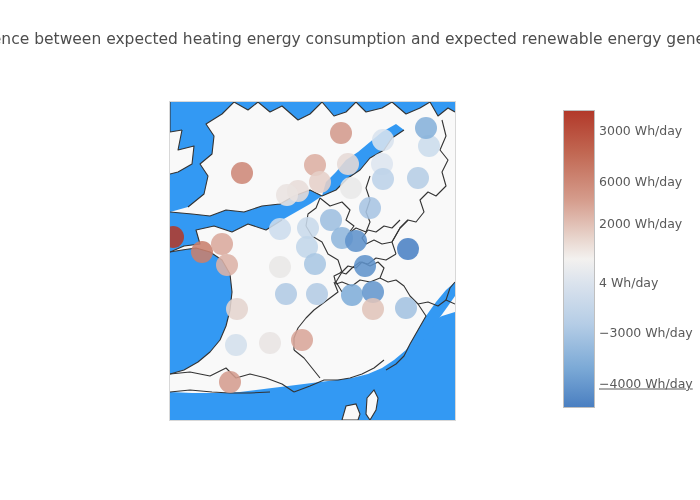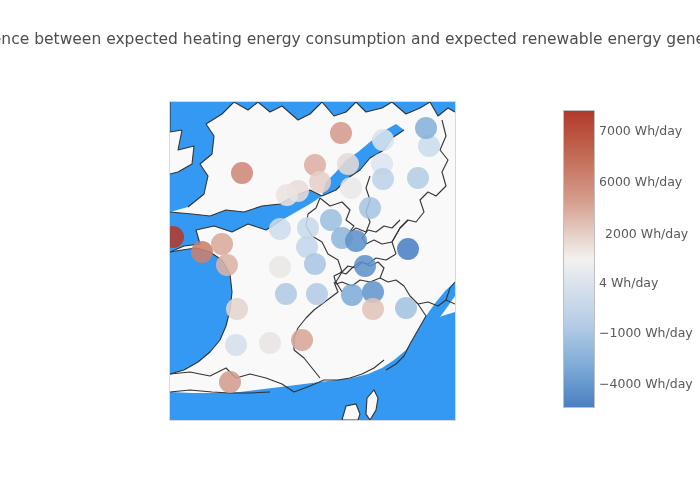--- a/index.html
+++ b/index.html
@@ -205,22 +205,22 @@
           <circle cx="100" cy="241" r="11" fill="#e8e4e2" fill-opacity="0.88"></circle>
           <circle cx="132" cy="238" r="11" fill="#d8a598" fill-opacity="0.88"></circle>
           <circle cx="60" cy="280" r="11" fill="#d49c8e" fill-opacity="0.88"></circle>
         </g>
     </svg>
   </div>
 
   <div id="colorbar-wrap">
     <div id="colorbar-gradient" style="background: linear-gradient(rgb(178, 57, 42) 0%, rgb(193, 103, 82) 14%, rgb(213, 156, 140) 30%, rgb(232, 213, 205) 43%, rgb(243, 241, 239) 50%, rgb(219, 227, 237) 58%, rgb(181, 205, 230) 72%, rgb(123, 169, 214) 87%, rgb(74, 127, 193) 100%);"></div>
     <div id="colorbar-labels">
-        <div class="cb-label" style="top: 20.2034px;">7000 Wh/day</div>
+        <div class="cb-label" style="top: 20.2034px;">3000 Wh/day</div>
         <div class="cb-label" style="top: 70.7119px;">6000 Wh/day</div>
-        <div class="cb-label" style="top: 123px; margin-left: 6px;">2000 Wh/day</div>
+        <div class="cb-label" style="top: 113px;">2000 Wh/day</div>
         <div class="cb-label" style="top: 171.729px;">4 Wh/day</div>
-        <div class="cb-label" style="top: 222.237px;">−1000 Wh/day</div>
-        <div class="cb-label" style="top: 272.746px;">−4000 Wh/day</div>
+        <div class="cb-label" style="top: 222.237px;">−3000 Wh/day</div>
+        <div class="cb-label" style="top: 272.746px; text-decoration: underline;">−4000 Wh/day</div>
       </div>
   </div>
 
 </div>
 
 </body></html>

